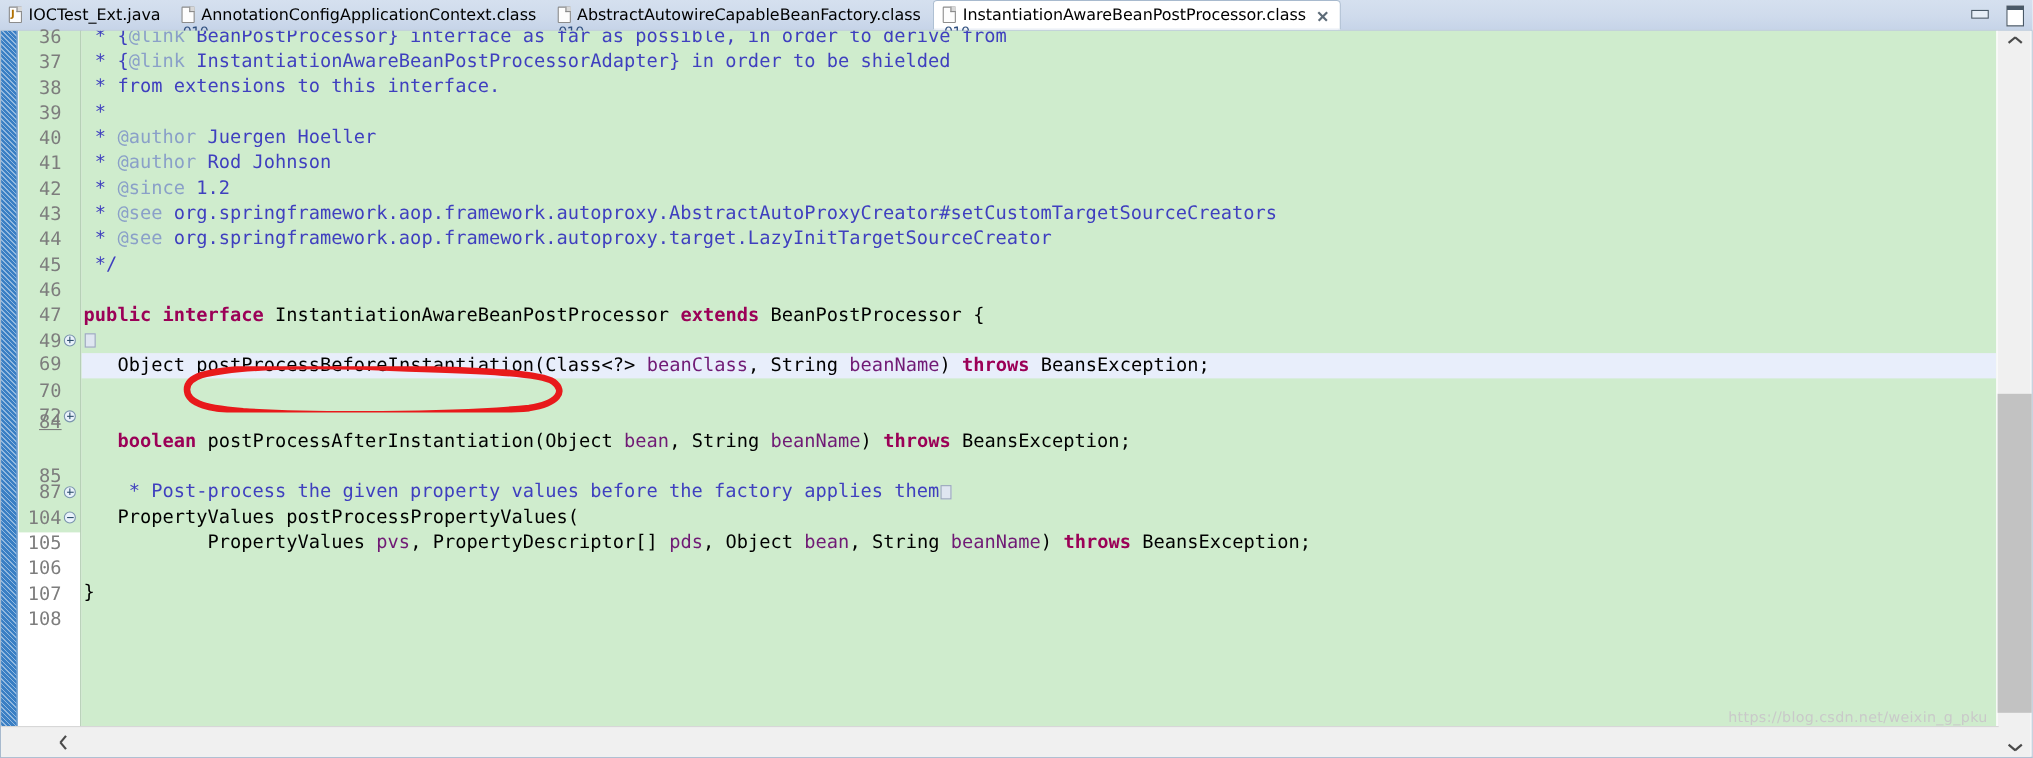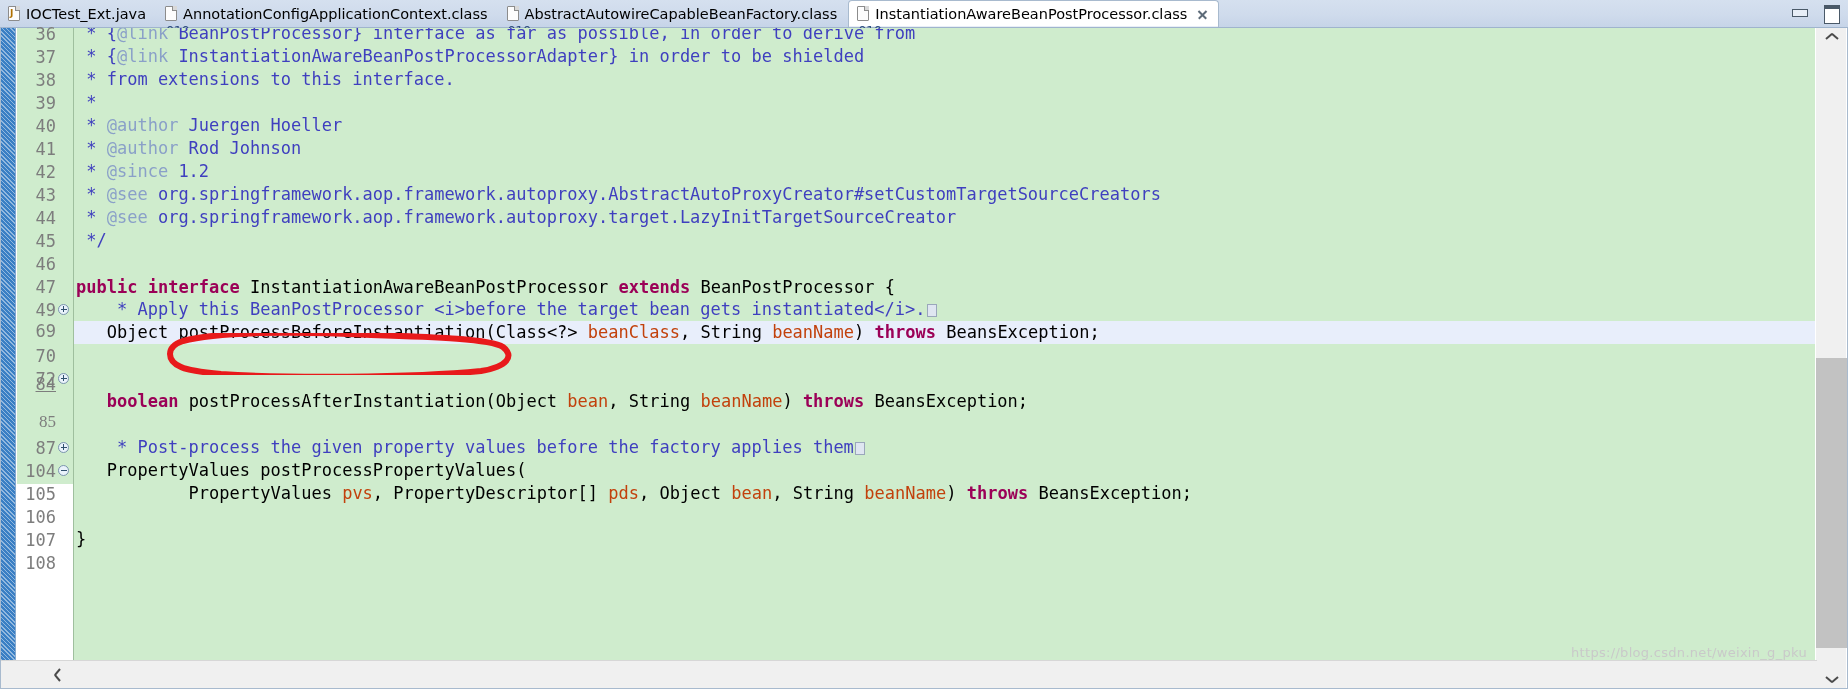--- a/index.html
+++ b/index.html
@@ -203,21 +203,21 @@
     color: #000000;
     padding-left: 2px;
   }
   .codeline.hl {
     background: #e8eefb;
   }
 
   .cm  { color: #3f3fbf; }              
   .cmt { color: #8aa0c8; }              
   .kw  { color: #9b0057; font-weight: bold; }  
-  .pn  { color: #c2410c; }              
+  .pn  { color: #701a75; }              
   .pl  { color: #000000; }              
   .foldbox {
     display: inline-block;
     width: 10px; height: 13px;
     border: 1px solid #9aa7bb;
     background: #dfe6f1;
     vertical-align: -2px;
     margin-left: 1px;
   }
 
@@ -423,21 +423,21 @@
           <span class="fold plus">
             <span class="circ"></span>
             <span class="h"></span>
             <span class="v"></span>
           </span>
         </div>
         <div class="lnrow" style="top: 344px; text-decoration: underline;">
           <span class="lnnum">84</span>
           <span class="fold none"></span>
         </div>
-        <div class="lnrow" style="top: 382px; font-family: Liberation Serif, serif;">
+        <div class="lnrow" style="top: 393px;">
           <span class="lnnum">85</span>
           <span class="fold none"></span>
         </div>
         <div class="lnrow" style="top: 408px;">
           <span class="lnnum">87</span>
           <span class="fold plus">
             <span class="circ"></span>
             <span class="h"></span>
             <span class="v"></span>
           </span>
@@ -474,21 +474,21 @@
         <div class="codeline" style="top: 40px;"><span class="cm"> * from extensions to this interface.</span></div>
         <div class="codeline" style="top: 63px;"><span class="cm"> *</span></div>
         <div class="codeline" style="top: 86px;"><span class="cm"> * <span class="cmt">@author</span> Juergen Hoeller</span></div>
         <div class="codeline" style="top: 109px;"><span class="cm"> * <span class="cmt">@author</span> Rod Johnson</span></div>
         <div class="codeline" style="top: 132px;"><span class="cm"> * <span class="cmt">@since</span> 1.2</span></div>
         <div class="codeline" style="top: 155px;"><span class="cm"> * <span class="cmt">@see</span> org.springframework.aop.framework.autoproxy.AbstractAutoProxyCreator#setCustomTargetSourceCreators</span></div>
         <div class="codeline" style="top: 178px;"><span class="cm"> * <span class="cmt">@see</span> org.springframework.aop.framework.autoproxy.target.LazyInitTargetSourceCreator</span></div>
         <div class="codeline" style="top: 201px;"><span class="cm"> */</span></div>
         <div class="codeline" style="top: 224px; margin-top: 24px;"><span class="kw">public</span> <span class="kw">interface</span> <span class="pl">InstantiationAwareBeanPostProcessor</span> <span class="kw">extends</span> <span class="pl">BeanPostProcessor</span> <span class="pl">{</span></div>
         <div class="codeline" style="top: 247px;"></div>
-        <div class="codeline" style="top: 270px;"><span class="cm">    * Apply this BeanPostProcessor &lt;i&gt;before the target bean gets instantiated&lt;/i&gt;.</span><span class="foldbox"></span></div>
+        <div class="codeline" style="top: 270px;"><span class="foldbox"></span></div>
         <div class="codeline hl" style="top: 293px;">   <span class="pl">Object</span> <span class="pl">postProcessBeforeInstantiation</span><span class="pl">(</span><span class="pl">Class</span><span class="pl">&lt;?&gt;</span> <span class="pn">beanClass</span><span class="pl">,</span> <span class="pl">String</span> <span class="pn">beanName</span><span class="pl">)</span> <span class="kw">throws</span> <span class="pl">BeansException</span><span class="pl">;</span></div>
         <div class="codeline" style="top: 316px;"></div>
         <div class="codeline" style="top: 362px;">   <span class="kw">boolean</span> <span class="pl">postProcessAfterInstantiation</span><span class="pl">(</span><span class="pl">Object</span> <span class="pn">bean</span><span class="pl">,</span> <span class="pl">String</span> <span class="pn">beanName</span><span class="pl">)</span> <span class="kw">throws</span> <span class="pl">BeansException</span><span class="pl">;</span></div>
         <div class="codeline" style="top: 385px;"></div>
         <div class="codeline" style="top: 431px;">   <span class="pl">PropertyValues</span> <span class="pl">postProcessPropertyValues</span><span class="pl">(</span></div>
         <div class="codeline" style="top: 408px;"><span class="cm">    * Post-process the given property values before the factory applies them</span><span class="foldbox"></span></div>
         <div class="codeline" style="top: 454px;">           <span class="pl">PropertyValues</span> <span class="pn">pvs</span><span class="pl">,</span> <span class="pl">PropertyDescriptor</span><span class="pl">[]</span> <span class="pn">pds</span><span class="pl">,</span> <span class="pl">Object</span> <span class="pn">bean</span><span class="pl">,</span> <span class="pl">String</span> <span class="pn">beanName</span><span class="pl">)</span> <span class="kw">throws</span> <span class="pl">BeansException</span><span class="pl">;</span></div>
         <div class="codeline" style="top: 477px;"></div>
         <div class="codeline" style="top: 500px;"><span class="pl">}</span></div>
         <div class="codeline" style="top: 523px;"></div>

